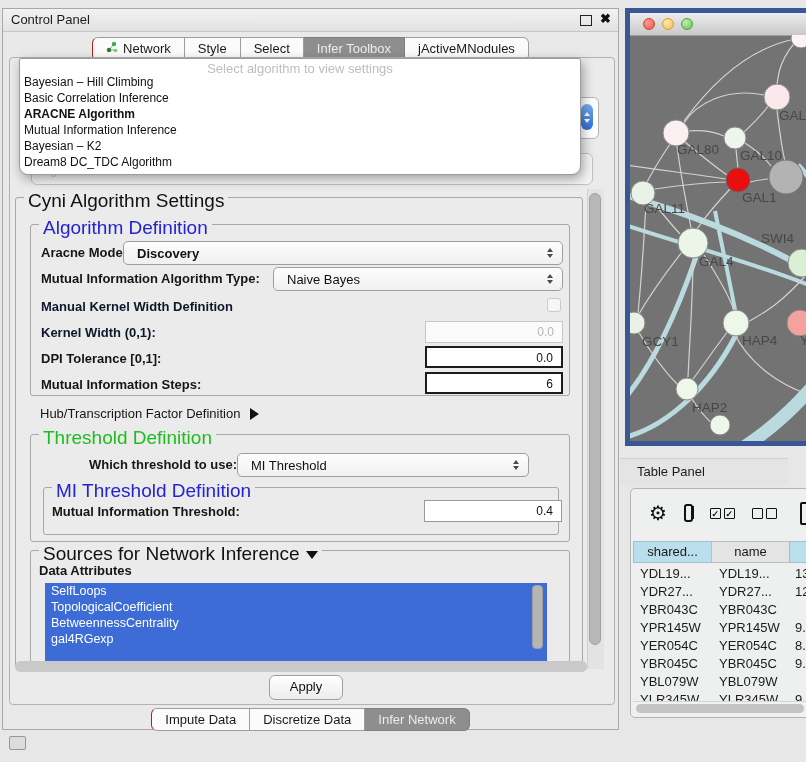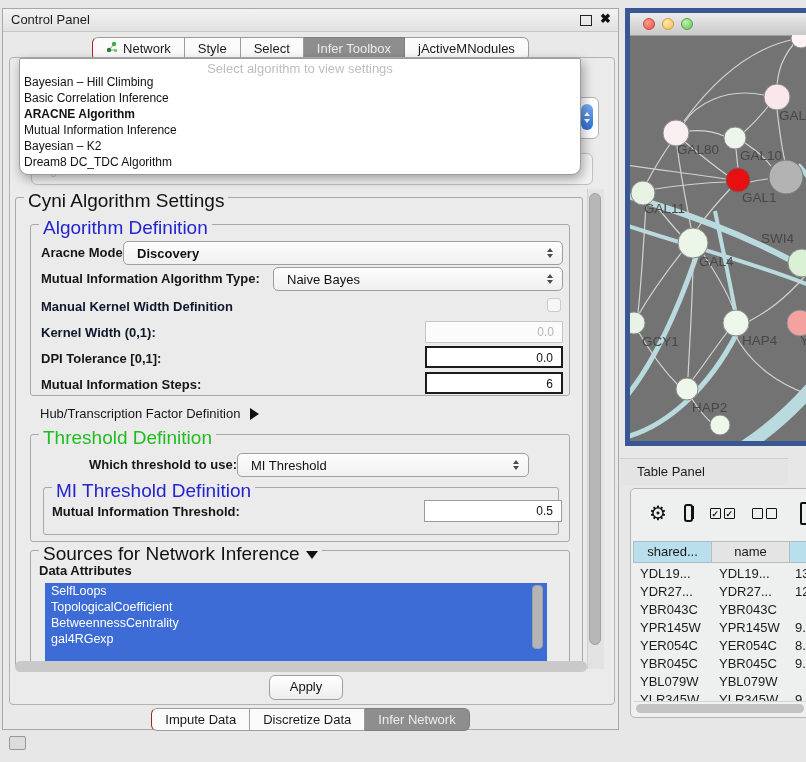--- a/index.html
+++ b/index.html
@@ -197,21 +197,21 @@
         <div class="abs combo" style="left:206px;top:18px;width:292px;">
           <span>MI Threshold</span>
           <span class="arrows">
               <span class="tri-up"></span>
               <span class="tri-down"></span>
             </span>
         </div>
         <div class="abs groupbox" style="left:12px;top:52px;width:514px;height:46px;">
           <span class="grouptitle gt-blue">MI Threshold Definition</span>
           <div class="abs flabel" style="left:8px;top:16px;">Mutual Information Threshold:</div>
-          <div class="abs field thin" style="left:380px;top:12px;width:138px;">0.5</div>
+          <div class="abs field thin" style="left:380px;top:12px;width:138px;">0.4</div>
         </div>
       </div>
 
       <div class="abs groupbox" style="left:14px;top:352px;width:538px;height:116px;">
         <span class="grouptitle"><span>Sources for Network Inference</span><span class="exp-tri-down"></span></span>
         <div class="abs flabel" style="left:8px;top:12px;">Data Attributes</div>
         <div class="abs attr-list" style="left:14px;top:32px;width:502px;height:80px;">
           <div class="attr-item">SelfLoops</div>
           <div class="attr-item">TopologicalCoefficient</div>
           <div class="attr-item">BetweennessCentrality</div>

